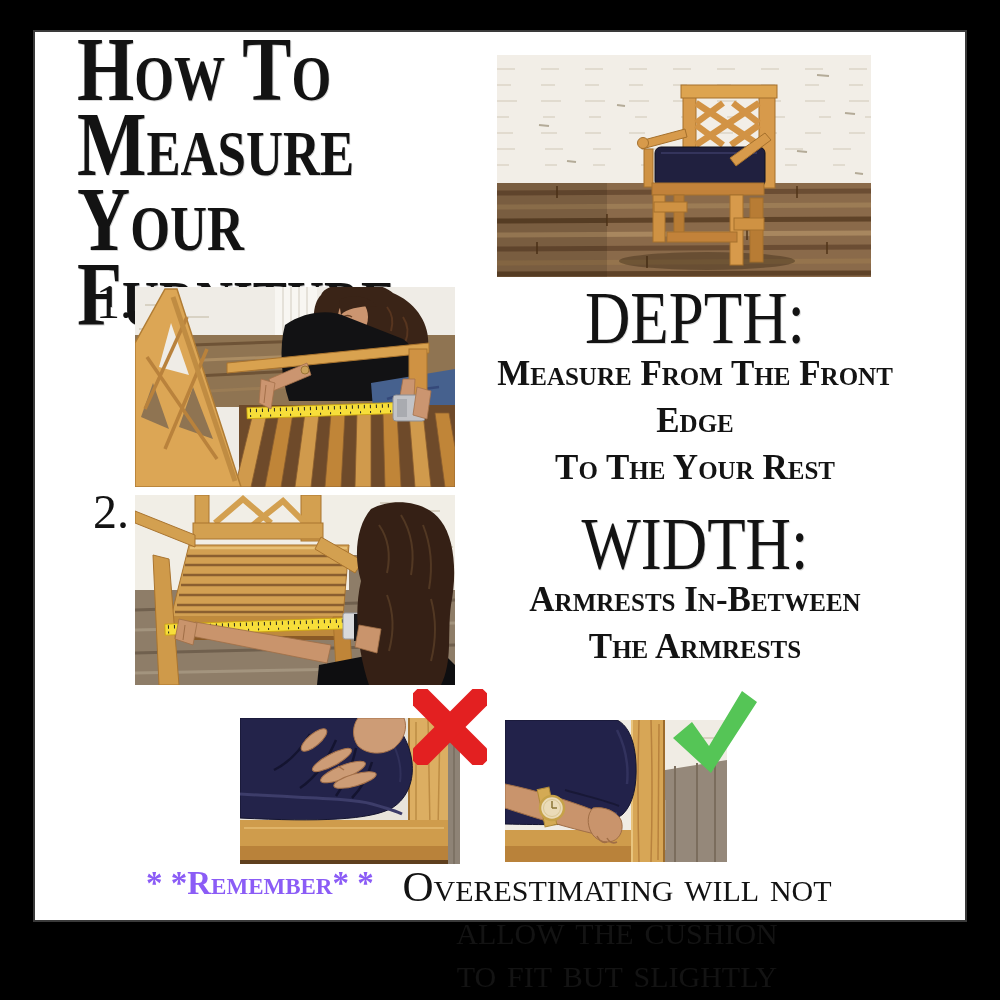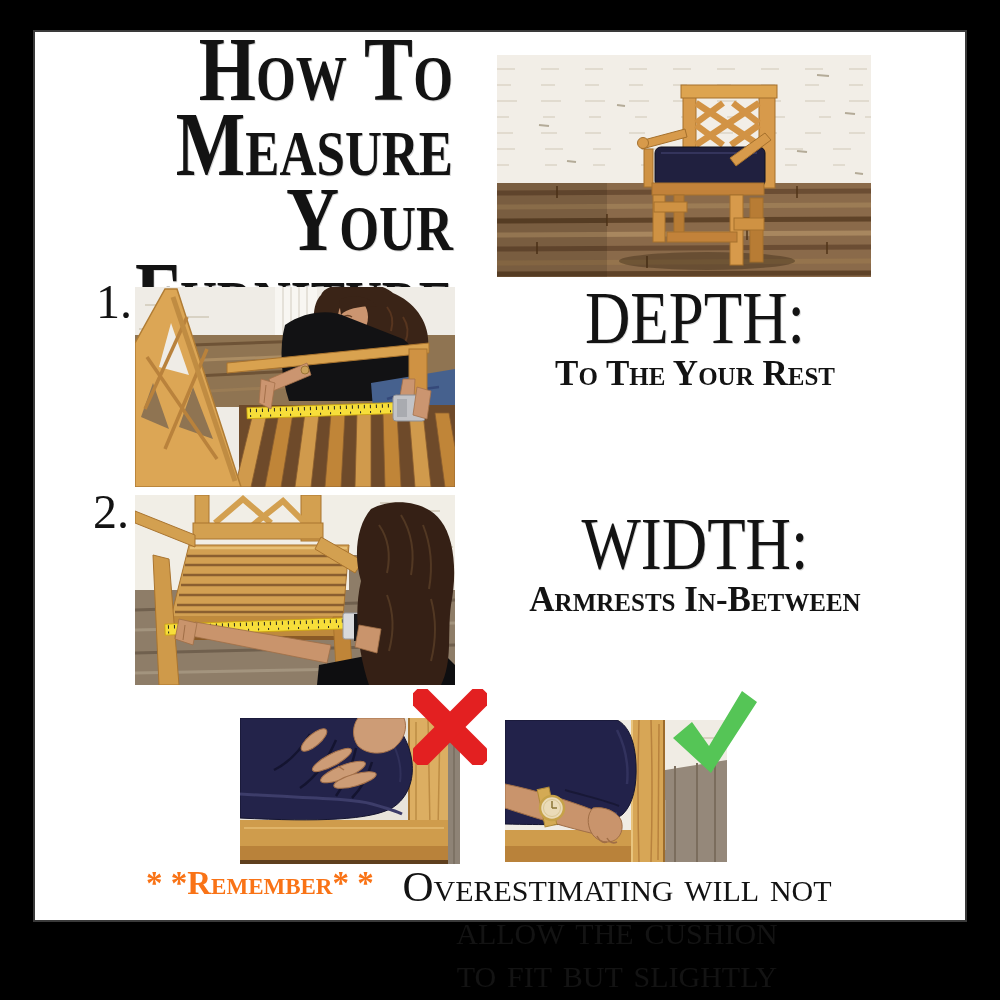--- a/index.html
+++ b/index.html
@@ -2,36 +2,36 @@
 <html><head>
 <meta charset="utf-8">
 <style>
   html,body{margin:0;padding:0;background:#000;}
   .stage{position:relative;width:1000px;height:1000px;background:#000;overflow:hidden;
          font-family:"Liberation Serif","DejaVu Serif",serif;}
   .panel{position:absolute;left:33px;top:30px;width:930px;height:888px;background:#ffffff;
          border:2px solid #3a3a3a;}
   .abs{position:absolute;}
   
-  .title{left:30px;top:32px;width:470px;text-align:right;color:#131313;}
+  .title{left:30px;top:32px;width:470px;text-align:left;color:#131313;}
   .title-line{display:block;font-weight:700;font-size:92px;line-height:75px;
               font-variant:small-caps;transform:scaleX(.80);transform-origin:center;
               text-shadow:1px 1px 0 rgba(120,120,120,.30);}
   
   .step-number{font-size:48px;line-height:48px;color:#131313;font-weight:400;}
   
   .measure-block{width:480px;text-align:center;color:#131313;}
   .measure-heading{display:block;font-size:74px;line-height:76px;font-weight:400;
                    transform:scaleX(.85);transform-origin:center;
                    text-shadow:1px 1px 0 rgba(120,120,120,.28);}
   .measure-line{display:block;font-size:35px;line-height:47px;font-weight:700;
                 font-variant:small-caps;}
   .measure-lines{margin-top:-6px;}
   
-  .reminder-label{font-size:33px;line-height:43px;font-weight:700;font-variant:small-caps;color:#f97316;}
+  .reminder-label{font-size:33px;line-height:43px;font-weight:700;font-variant:small-caps;color:#8b5cf6;}
   .reminder-lines{width:530px;text-align:center;color:#131313;}
   .reminder-line{display:block;font-size:43px;line-height:43px;font-weight:400;font-variant:small-caps;}
   svg{display:block;}
 </style>
 </head>
 <body>
 
 <div class="stage">
   <div class="panel"></div>
 
@@ -189,20 +189,21 @@
       <line x1="12" y1="70" x2="82" y2="172"></line>
       <line x1="52" y1="30" x2="10" y2="122"></line>
       <line x1="72" y1="62" x2="30" y2="162"></line>
     </g>
     <line x1="38" y1="10" x2="100" y2="194" stroke="#c08c42" stroke-width="5"></line>
   </svg>
 
   <div class="abs measure-block" style="left:455px;top:280px">
     <span class="measure-heading">DEPTH:</span>
     <div class="measure-lines">
+      <span class="measure-line">Measure From The Front Edge</span>
       <span class="measure-line">To The Your Rest</span>
     </div>
   </div>
 
   <div class="abs step-number" style="left:93px;top:488px">2.</div>
 
   <svg class="abs" style="left:135px;top:495px" width="320" height="190" viewBox="0 0 320 190" role="img">
     <rect width="320" height="190" fill="#f1eee6"></rect>
     <g stroke="#d6cfc0" stroke-width="2">
       <line x1="245" y1="8" x2="268" y2="8"></line>
@@ -273,20 +274,21 @@
     <polygon points="196,150 60,127 56,141 192,168" fill="#c9946c" stroke="#a06e46" stroke-width="0.8"></polygon>
     <polygon points="44,124 62,128 58,150 40,144" fill="#c9946c" stroke="#a06e46" stroke-width="0.8"></polygon>
     <line x1="50" y1="130" x2="48" y2="145" stroke="#a06e46" stroke-width="1"></line>
     <polygon points="224,130 246,134 242,158 220,152" fill="#c9946c" stroke="#a06e46" stroke-width="0.8"></polygon>
   </svg>
 
   <div class="abs measure-block" style="left:455px;top:506px">
     <span class="measure-heading">WIDTH:</span>
     <div class="measure-lines">
       <span class="measure-line">Armrests In-Between</span>
+      <span class="measure-line">The Armrests</span>
     </div>
   </div>
 
   <svg class="abs" style="left:240px;top:718px" width="220" height="146" viewBox="0 0 220 146" role="img">
     <rect width="220" height="146" fill="#e8e4db"></rect>
     <rect x="208" y="0" width="12" height="146" fill="#8e8376"></rect>
     <line x1="214" y1="0" x2="214" y2="146" stroke="#776c5f" stroke-width="1.5"></line>
     <rect x="168" y="0" width="40" height="112" fill="#dcae62"></rect>
     <g stroke="#bd8c44" stroke-width="1.5">
       <line x1="176" y1="4" x2="176" y2="108"></line>

